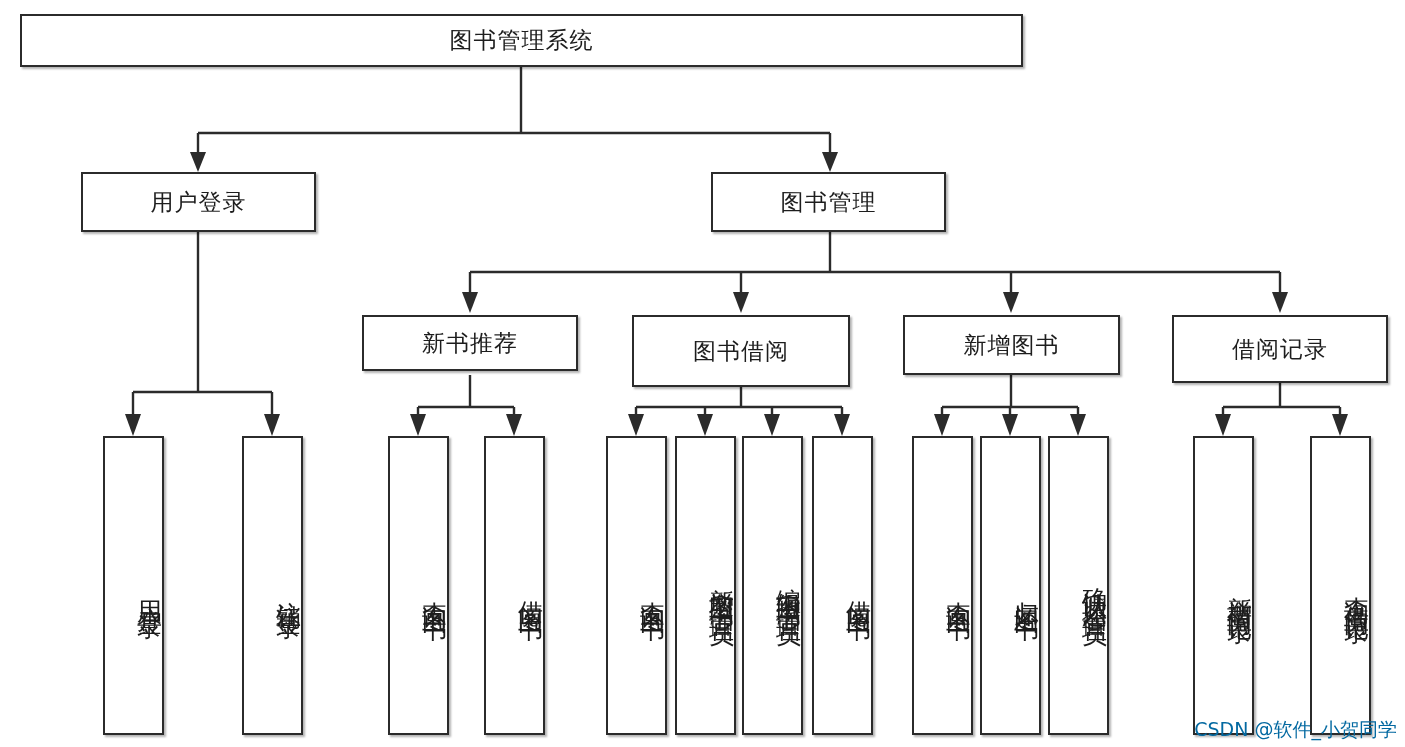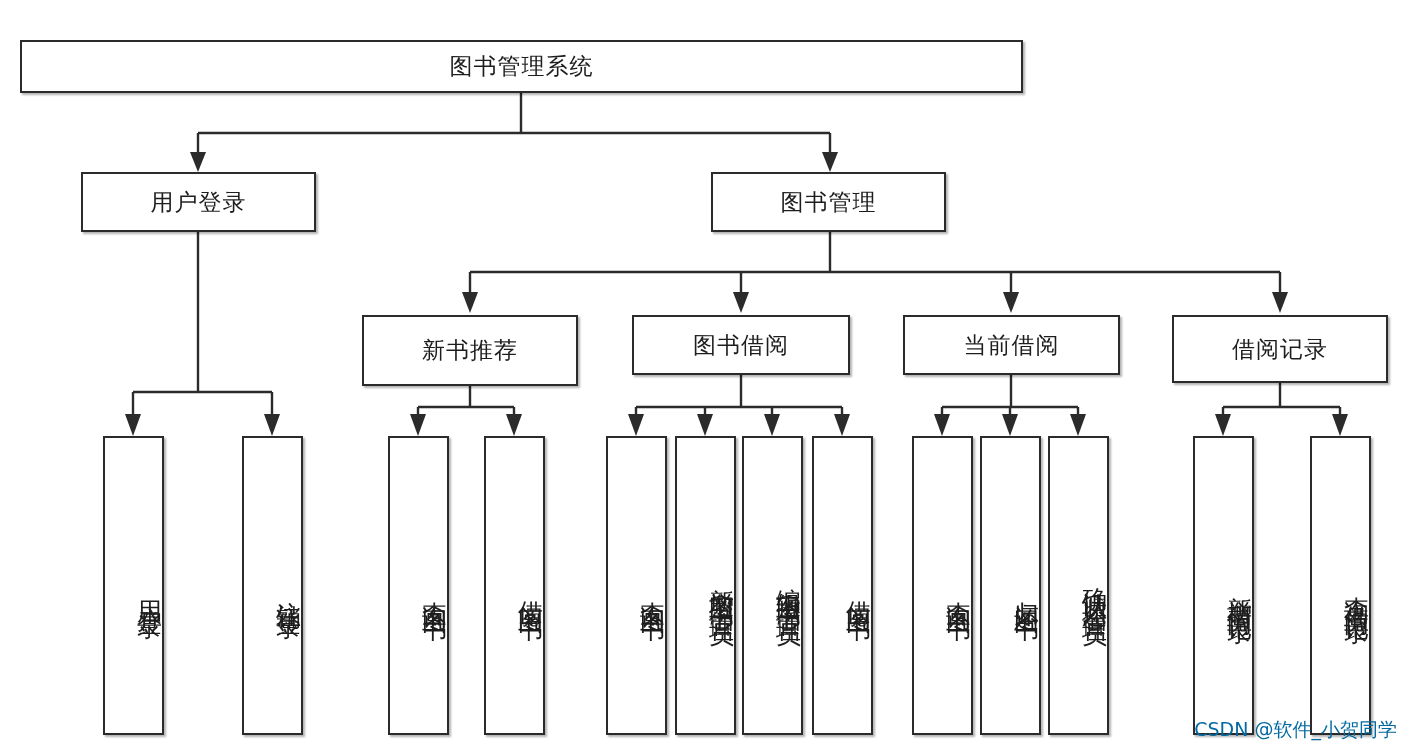--- a/index.html
+++ b/index.html
@@ -118,39 +118,39 @@
     <polygon points="1070,414 1086,414 1078,436"></polygon>
 
     <line x1="1280" y1="375" x2="1280" y2="407"></line>
     <line x1="1223" y1="407" x2="1340" y2="407"></line>
     <line x1="1223" y1="407" x2="1223" y2="418"></line>
     <polygon points="1215,414 1231,414 1223,436"></polygon>
     <line x1="1340" y1="407" x2="1340" y2="418"></line>
     <polygon points="1332,414 1348,414 1340,436"></polygon>
   </svg>
 
-  <div class="node h" style="left:20px;top:14px;width:1003px;height:53px;margin-top:26px;">
+  <div class="node h" style="left:20px;top:14px;width:1003px;height:53px;">
     <span class="txt">图书管理系统</span>
   </div>
 
   <div class="node h" style="left:81px;top:172px;width:235px;height:60px;">
     <span class="txt">用户登录</span>
   </div>
   <div class="node h" style="left:711px;top:172px;width:235px;height:60px;justify-content:center;">
     <span class="txt">图书管理</span>
   </div>
 
-  <div class="node h" style="left:362px;top:315px;width:216px;height:71px;">
+  <div class="node h" style="left:362px;top:315px;width:216px;height:56px;">
     <span class="txt">新书推荐</span>
   </div>
-  <div class="node h" style="left:632px;top:315px;width:218px;height:60px;">
+  <div class="node h" style="left:632px;top:315px;width:218px;height:72px;">
     <span class="txt">图书借阅</span>
   </div>
   <div class="node h" style="left:903px;top:315px;width:217px;height:60px;">
-    <span class="txt">当前借阅</span>
+    <span class="txt">新增图书</span>
   </div>
   <div class="node h" style="left:1172px;top:315px;width:216px;height:68px;">
     <span class="txt">借阅记录</span>
   </div>
 
   <div class="node v" style="left:103px;top:436px;width:61px;height:299px;">
     <span class="txt">用户登录</span>
   </div>
   <div class="node v" style="left:242px;top:436px;width:61px;height:299px;">
     <span class="txt">注销登录</span>

